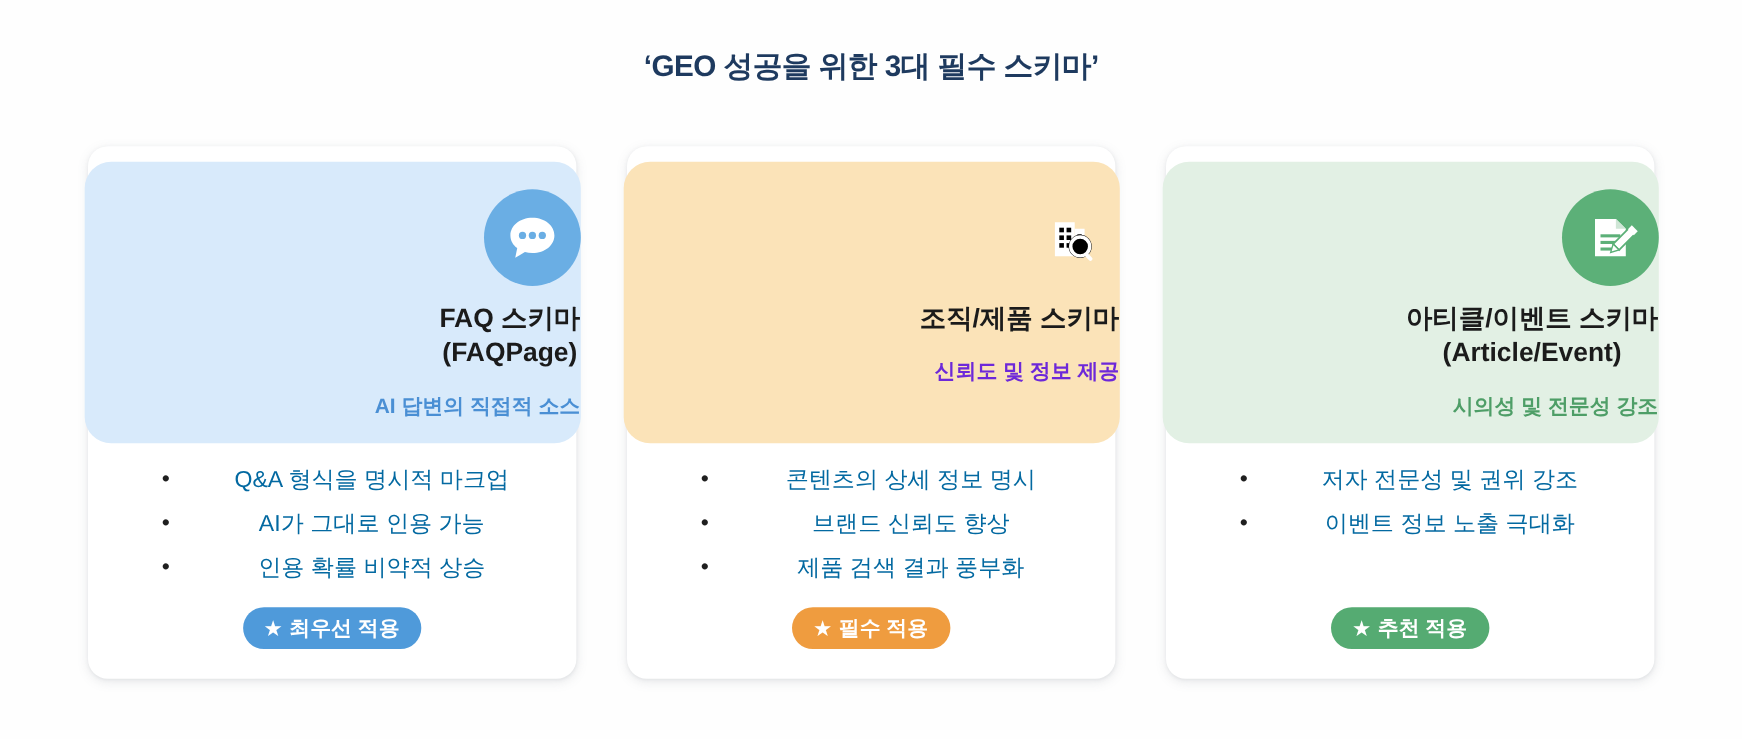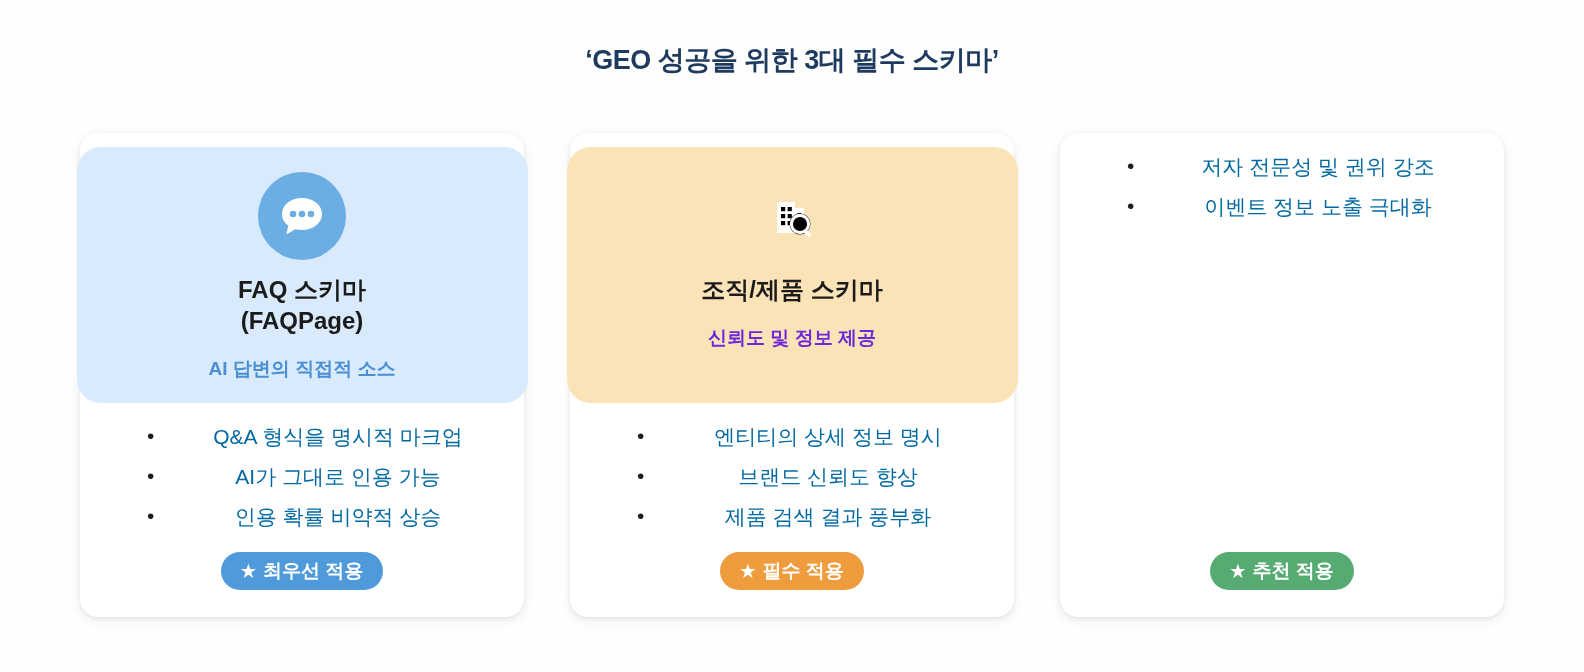--- a/index.html
+++ b/index.html
@@ -59,21 +59,21 @@
     position: relative;
   }
 
   .card-header {
     margin-top: 14px;
     width: 451px;
     height: 256px;
     border-radius: 24px;
     display: flex;
     flex-direction: column;
-    align-items: center;
+    align-items: flex-end;
     box-sizing: border-box;
   }
 
   .icon-circle {
     margin-top: 25px;
     width: 88px;
     height: 88px;
     border-radius: 50%;
     display: flex;
     align-items: center;
@@ -211,34 +211,55 @@
             <rect x="42.2" y="41.6" width="8" height="3.6" rx="1.8" fill="#ffffff" transform="rotate(45 42.2 41.6)"></rect>
           </svg>
         </div>
         <div class="card-title">
           <span>조직/제품 스키마</span>
         </div>
         <div class="card-subtitle" style="color: #6d28d9;">신뢰도 및 정보 제공</div>
       </div>
 
       <ul class="bullets">
-        <li>엔티티의 상세 정보 명시</li>
+        <li>콘텐츠의 상세 정보 명시</li>
         <li>브랜드 신뢰도 향상</li>
         <li>제품 검색 결과 풍부화</li>
       </ul>
 
       <div class="badge-wrap">
         <div class="badge" style="background: rgb(239, 156, 63);">
           <span class="star">★</span>
           <span>필수 적용</span>
         </div>
       </div>
     </div>
 
     <div class="card">
+      <div class="card-header" style="background: rgb(226, 240, 228);">
+        <div class="icon-circle" style="background: rgb(92, 176, 120);">
+          <svg width="56" height="56" viewBox="0 0 56 56" aria-hidden="true">
+            <path d="M14 11 L33 11 L42 20 L42 45 L14 45 Z" fill="#ffffff"></path>
+            <path d="M33 11 L42 20 L33 20 Z" fill="#cfe6d6"></path>
+            <rect x="19" y="25" width="18" height="2.8" fill="#5cb078"></rect>
+            <rect x="19" y="31" width="18" height="2.8" fill="#5cb078"></rect>
+            <rect x="19" y="37" width="11" height="2.8" fill="#5cb078"></rect>
+            <g transform="rotate(45 38 30)">
+              <rect x="35.4" y="14" width="7.6" height="24" fill="#ffffff" stroke="#5cb078" stroke-width="1.6"></rect>
+              <rect x="35.4" y="14" width="7.6" height="5" fill="#ffffff"></rect>
+              <path d="M35.4 38 L39.2 45 L43 38 Z" fill="#ffffff" stroke="#5cb078" stroke-width="1.2"></path>
+            </g>
+          </svg>
+        </div>
+        <div class="card-title">
+          <span>아티클/이벤트 스키마</span>
+          <span class="line2">(Article/Event)</span>
+        </div>
+        <div class="card-subtitle" style="color: rgb(78, 158, 103);">시의성 및 전문성 강조</div>
+      </div>
 
       <ul class="bullets">
         <li>저자 전문성 및 권위 강조</li>
         <li>이벤트 정보 노출 극대화</li>
       </ul>
 
       <div class="badge-wrap">
         <div class="badge" style="background: rgb(85, 171, 114);">
           <span class="star">★</span>
           <span>추천 적용</span>

